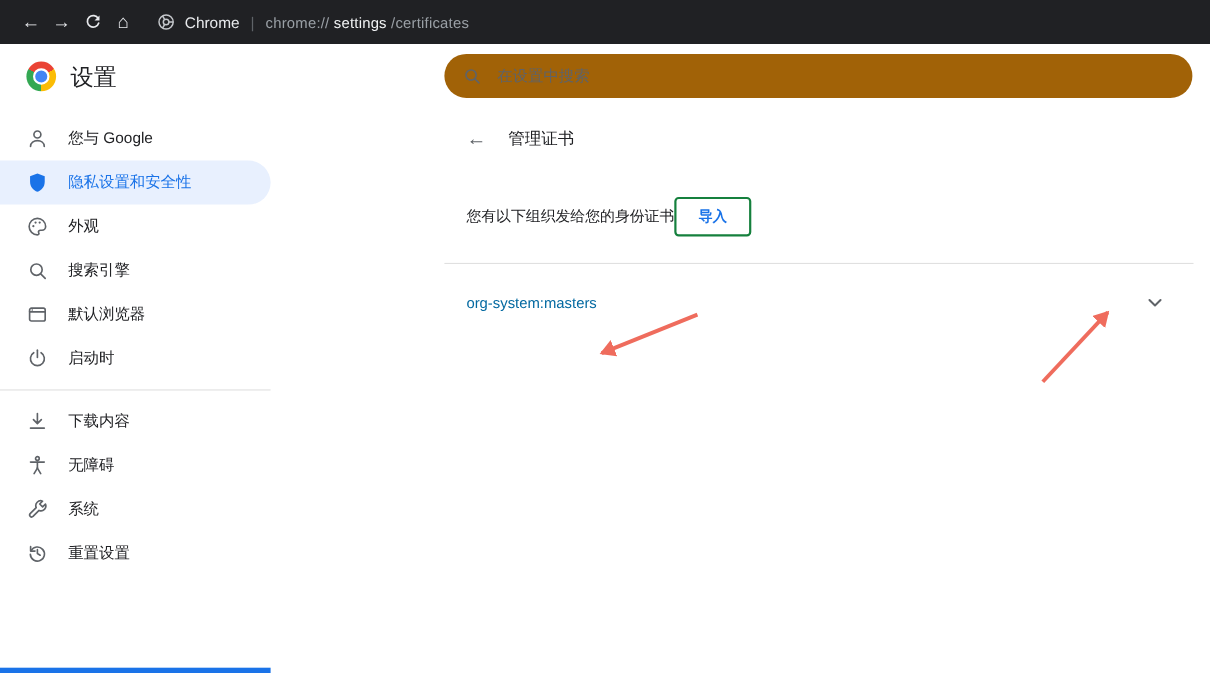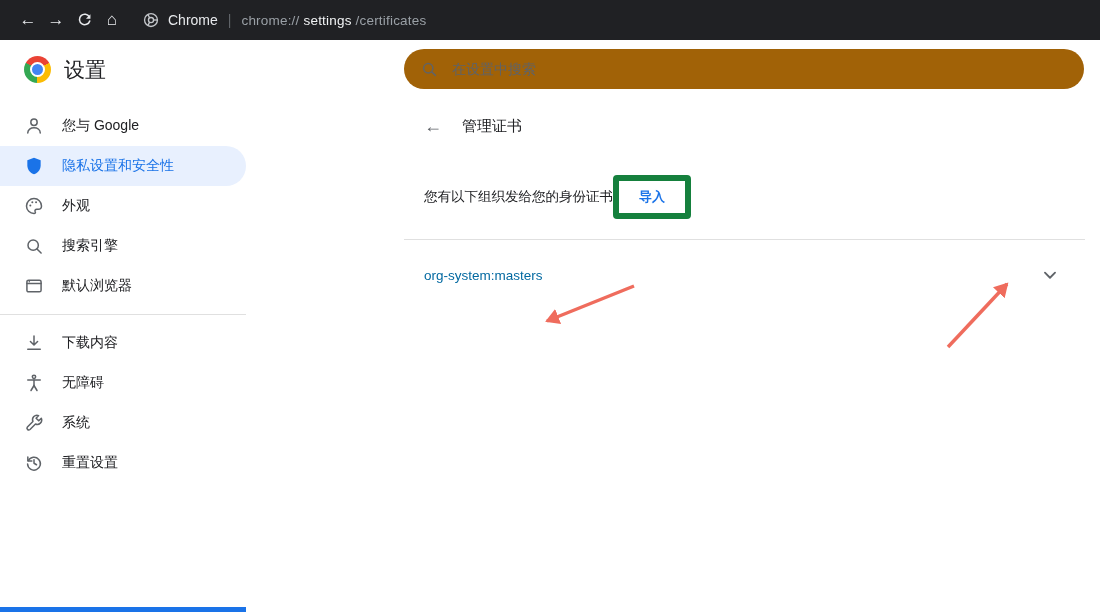--- a/index.html
+++ b/index.html
@@ -61,21 +61,21 @@
     flex:1;display:flex;align-items:center;justify-content:center;font-size:14px;
     color:#5f6368;font-weight:bold;cursor:pointer;box-sizing:border-box;
   }
   .tab.active{color:#1a73e8;border-bottom:2px solid #1a73e8;}
   .desc-row{
     height:86px;display:flex;align-items:center;justify-content:flex-start;
     padding:0 21px 0 20px;border-bottom:1px solid #e0e0e0;box-sizing:border-box;
   }
   .desc-text{font-size:13.5px;color:#202124;}
   .import-btn{
-    background:#fff;border:6px solid #15803d;border-radius:4px;color:#1a73e8;
+    background:#fff;border:2px solid #15803d;border-radius:4px;color:#1a73e8;
     font-size:13px;font-weight:bold;font-family:inherit;padding:7px 20px;cursor:pointer;
   }
   .cert-row{
     height:70px;display:flex;align-items:center;justify-content:space-between;
     padding:0 24px 0 20px;cursor:pointer;
   }
   .cert-name{font-size:13.5px;color:#0369a1;}
   
   .annotations{position:absolute;top:0;left:0;pointer-events:none;z-index:50;}
 </style>
@@ -155,20 +155,27 @@
       <span class="lbl">搜索引擎</span>
     </div>
     <div class="sb-item">
       <svg class="nicon" viewBox="0 0 24 24">
           <rect x="3.5" y="5" width="17" height="14" rx="2"></rect>
           <path d="M3.5 9h17"></path>
           <circle class="fill" cx="6.4" cy="7" r=".9"></circle>
         </svg>
       <span class="lbl">默认浏览器</span>
     </div>
+    <div class="sb-item">
+      <svg class="nicon" viewBox="0 0 24 24">
+          <path d="M8 5.6a7.6 7.6 0 1 0 8 0"></path>
+          <path d="M12 2.8v8"></path>
+        </svg>
+      <span class="lbl">启动时</span>
+    </div>
     <div class="sb-divider"></div>
     <div class="sb-item">
       <svg class="nicon" viewBox="0 0 24 24">
           <path d="M12 3.5v11m0 0l-4.3-4.3M12 14.5l4.3-4.3"></path>
           <path d="M4.5 19.5h15"></path>
         </svg>
       <span class="lbl">下载内容</span>
     </div>
     <div class="sb-item">
       <svg class="nicon" viewBox="0 0 24 24">

